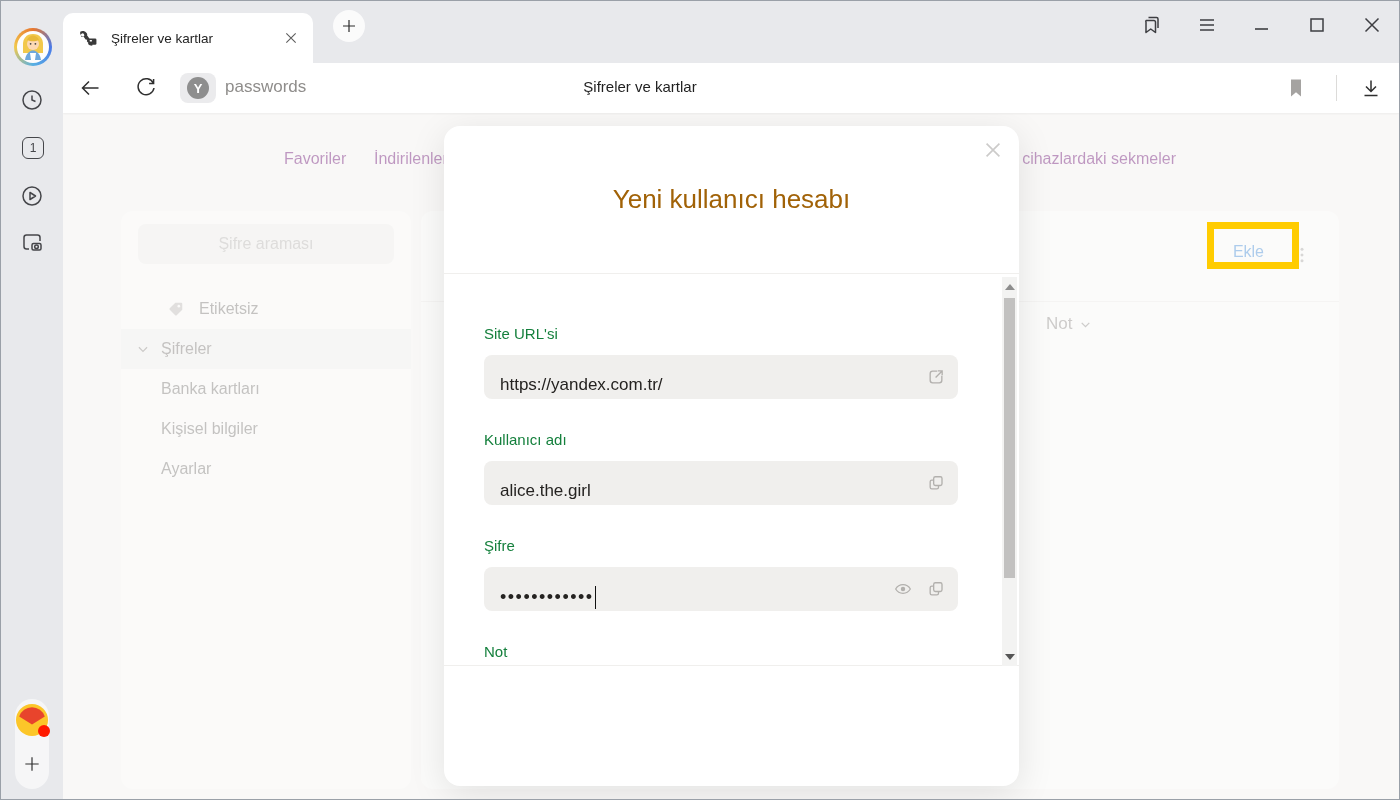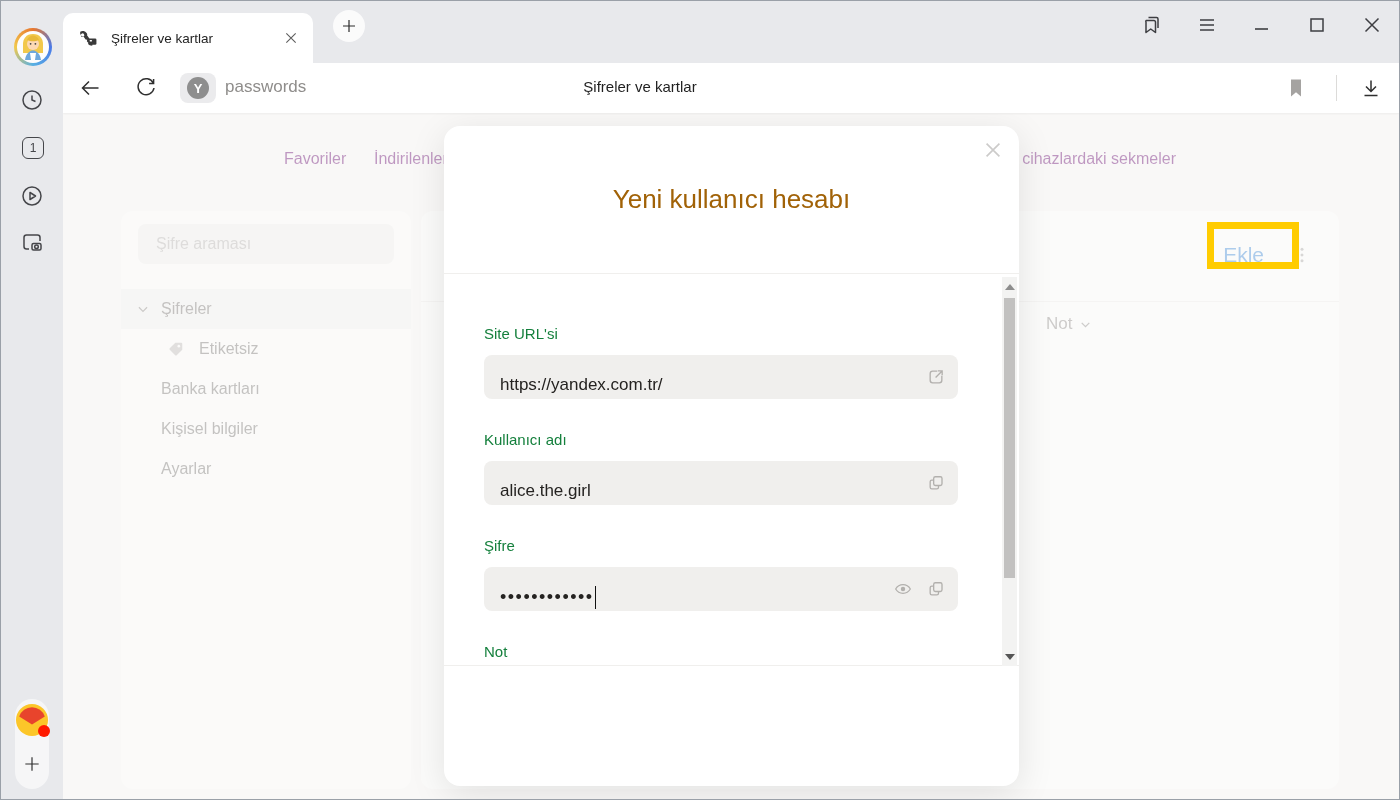--- a/index.html
+++ b/index.html
@@ -42,31 +42,31 @@
     font-size:13px; display:flex; align-items:center; justify-content:center; }
   .url-text { position:absolute; left:162px; top:14px; font-size:17px; color:#8f8d8b; cursor:text; }
   .ab-title { position:absolute; left:457px; top:15px; width:240px; text-align:center; font-size:15px; color:#1f1f1f; }
   .ab-divider { position:absolute; right:62px; top:12px; width:1px; height:26px; background:#dcdbd9; }
 
   
   .page { position:absolute; left:62px; top:112px; right:0; bottom:0; background:#f1f0ee; z-index:1; }
   .pnav { position:absolute; top:37px; font-size:16px; color:#701a75; cursor:pointer; white-space:nowrap; }
   .left-panel { position:absolute; left:58px; top:98px; width:290px; bottom:10px; background:#f5f4f2; border-radius:12px; }
   .search-box { position:absolute; left:17px; top:13px; right:17px; height:40px; background:#eae9e7; border:none;
-    border-radius:8px; font-size:16px; color:#555; padding:0 18px; font-family:"Liberation Sans",sans-serif; }
+    border-radius:8px; font-size:16px; color:#555; padding:0 18px; font-family:"Liberation Sans",sans-serif;text-align:center; }
   .search-box::placeholder { color:#b5b2af; }
   .menu { position:absolute; top:78px; left:0; right:0; }
   .mrow { height:40px; display:flex; align-items:center; font-size:16px; color:#7c7976; cursor:pointer; }
   .mrow.sel { background:#ecebe8; }
   .mrow .chev { width:14px; height:14px; margin:0 11px 0 15px; color:#8d8a87; }
   .mrow .pad { width:40px; flex:none; }
   .mrow .pad2 { width:45px; flex:none; }
   .tag-ico { width:20px; height:20px; margin-right:13px; }
   .main-panel { position:absolute; left:358px; top:98px; right:60px; bottom:10px; background:#f7f6f4; border-radius:12px; }
-  .mp-add { position:absolute; right:75px; top:32px; font-size:21px; color:#4a8fd4; cursor:pointer; }
+  .mp-add { position:absolute; right:75px; top:32px; font-size:16px; color:#4a8fd4; cursor:pointer; }
   .mp-kebab { position:absolute; right:27px; top:34px; width:20px; height:20px; color:#a9a7a5; cursor:pointer; }
   .mp-divider { position:absolute; left:0; right:0; top:90px; height:1px; background:#e8e7e5; }
   .mp-col { position:absolute; left:625px; top:103px; font-size:17px; color:#908d8a; cursor:pointer; display:flex; align-items:center; gap:7px; }
   .mp-col .chev { width:13px; height:13px; }
 
   
   .dim { position:absolute; left:62px; top:112px; right:0; bottom:0; background:rgba(255,255,255,0.55); z-index:5; }
   .highlight { position:absolute; left:1206px; top:221px; width:92px; height:47px; border:7px solid #ffcc00; z-index:6; }
 
   
@@ -104,33 +104,33 @@
 <div class="window">
 
   <div class="page">
     <div class="pnav" style="left:221px">Favoriler</div>
     <div class="pnav" style="left:311px">İndirilenler</div>
     <div class="pnav" style="right:223px">Diğer cihazlardaki sekmeler</div>
 
     <div class="left-panel">
       <input class="search-box" type="text" placeholder="Şifre araması" style="">
       <div class="menu">
-        <div class="mrow sel">
-          <svg class="chev" viewBox="0 0 24 24" fill="none" stroke="currentColor" stroke-width="2">
-              <path d="M5 9l7 7 7-7"></path>
-            </svg>
-          <span>Şifreler</span>
-        </div>
         <div class="mrow">
           <span class="pad2"></span>
           <svg class="tag-ico" viewBox="0 0 24 24">
               <path d="M4.5 11.2 L11.2 4.5 h7 a1.3 1.3 0 0 1 1.3 1.3 v7 L12.8 19.5 a1.3 1.3 0 0 1-1.8 0 l-6.5-6.5 a1.3 1.3 0 0 1 0-1.8 z" fill="#bcb9b6"></path>
               <circle cx="15.4" cy="8.6" r="1.6" fill="#f5f4f2"></circle>
             </svg>
           <span>Etiketsiz</span>
+        </div>
+        <div class="mrow sel">
+          <svg class="chev" viewBox="0 0 24 24" fill="none" stroke="currentColor" stroke-width="2">
+              <path d="M5 9l7 7 7-7"></path>
+            </svg>
+          <span>Şifreler</span>
         </div>
         <div class="mrow">
           <span class="pad"></span>
           <span>Banka kartları</span>
         </div>
         <div class="mrow">
           <span class="pad"></span>
           <span>Kişisel bilgiler</span>
         </div>
         <div class="mrow">

